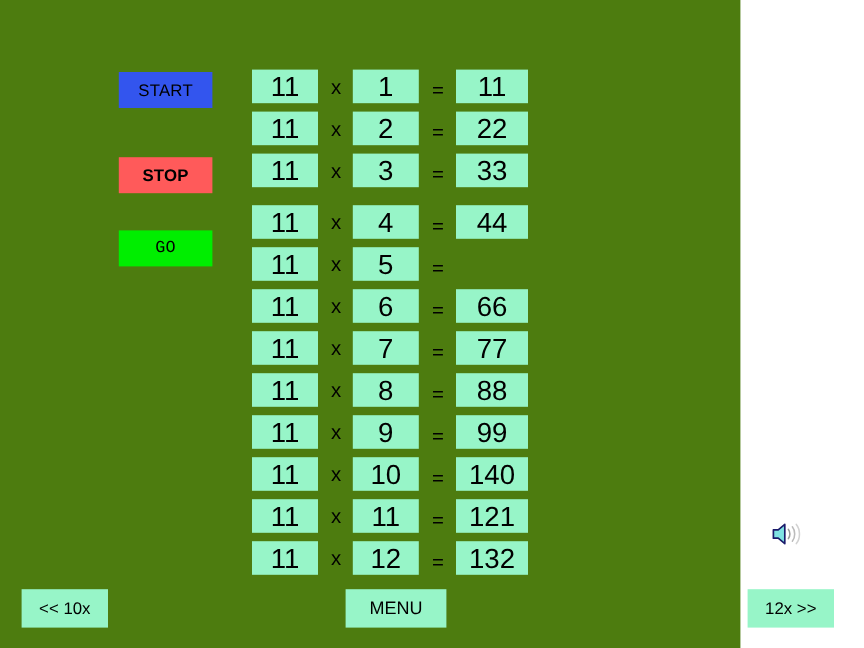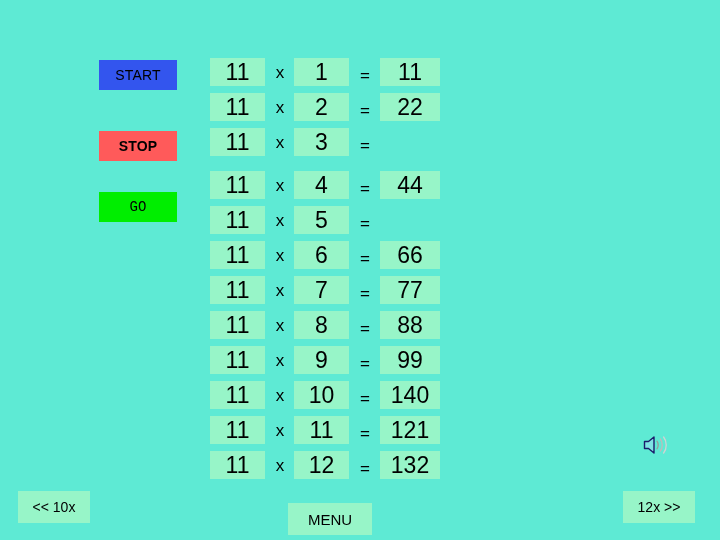--- a/index.html
+++ b/index.html
@@ -10,23 +10,23 @@
     width: 720px;
     height: 540px;
     background: #ffffff;
     font-family: "Liberation Sans", sans-serif;
     overflow: hidden;
     position: relative;
   }
   .slide {
     position: absolute;
     left: 0; top: 0;
-    width: 720px;
+    width: 617px;
     height: 540px;
-    background: #5eead4;
+    background: #4d7c0f;
   }
 
   
   .ctrl-btn {
     position: absolute;
     width: 78px;
     height: 30px;
     display: flex;
     align-items: center;
     justify-content: center;
@@ -139,21 +139,20 @@
     top: 491px;
     width: 72px;
     height: 32px;
   }
   .nav-menu {
     left: 288px;
     top: 491px;
     width: 84px;
     height: 32px;
     font-size: 15px;
-    margin-top: 12px;
   }
 
   
   .speaker-icon {
     position: absolute;
     left: 643px;
     top: 434px;
     width: 26px;
     height: 22px;
     cursor: pointer;
@@ -190,20 +189,21 @@
       <div class="cell cell-mid">2</div>
       <div class="op op-equals">=</div>
       <div class="cell cell-right">22</div>
     </div>
 
     <div class="eq-row gap-after">
       <div class="cell cell-left">11</div>
       <div class="op op-times">x</div>
       <div class="cell cell-mid">3</div>
       <div class="op op-equals">=</div>
+      <div class="cell cell-right">33</div>
     </div>
 
     <div class="eq-row">
       <div class="cell cell-left">11</div>
       <div class="op op-times">x</div>
       <div class="cell cell-mid">4</div>
       <div class="op op-equals">=</div>
       <div class="cell cell-right">44</div>
     </div>
 

